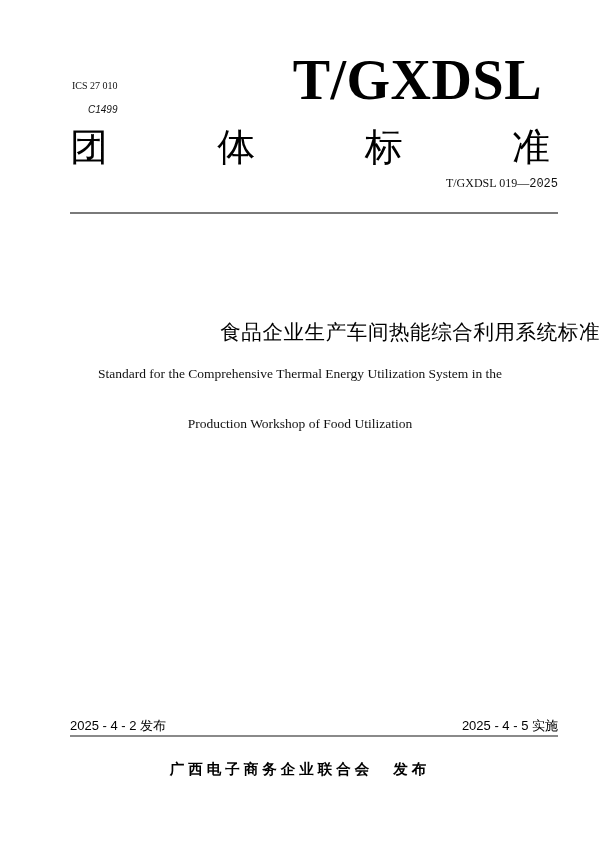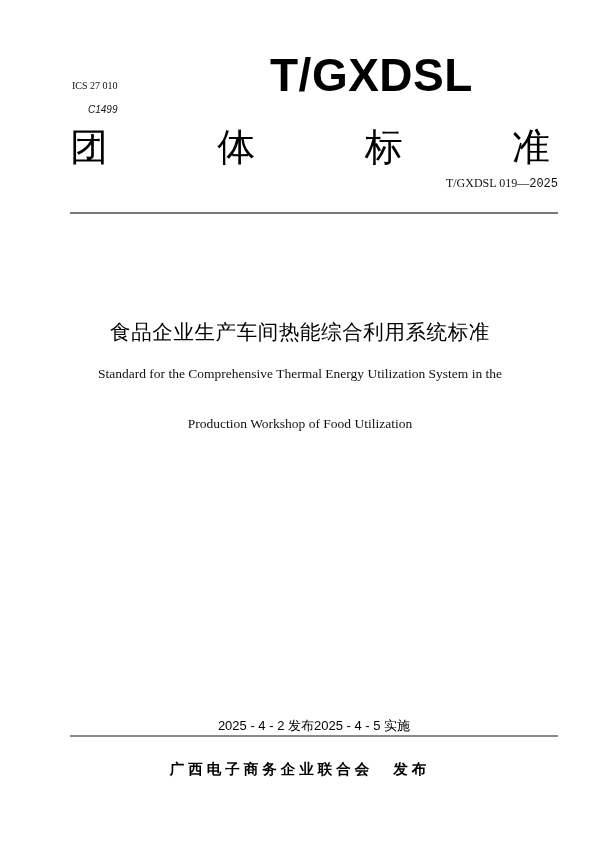--- a/index.html
+++ b/index.html
@@ -25,23 +25,24 @@
     .ccs {
       left: 88px; top: 104px;
       font-family: "Liberation Sans", sans-serif;
       font-size: 10px;
       color: #111;
       font-style: italic;
     }
     .brand {
       left: 270px; top: 52px;
       width: 272px;
-      font-family: Liberation Sans, sans-serif;
+      text-align: right;
+      font-family: Liberation Serif, serif;
       font-weight: bold;
-      font-size: 46px;
+      font-size: 56px;
       letter-spacing: 0.5px;
       line-height: 1;
     }
     .big-title {
       left: 70px; top: 124px;
       width: 480px;
       display: flex;
       justify-content: space-between;
       font-family: "DejaVu Sans", sans-serif;
       font-size: 38px;
@@ -55,40 +56,40 @@
     }
     .std-number .yr { font-family: Liberation Mono, monospace; }
     .rule-top {
       left: 70px; top: 212px;
       width: 488px; height: 2px;
       background: #7a7a7a;
     }
     .cn-title {
       left: 0; top: 318px;
       width: 600px;
-      text-align: center;
+      text-align: right;
       font-family: "DejaVu Sans", sans-serif;
       font-size: 20.5px;
       letter-spacing: 0.6px;
     }
     .en-title {
       left: 0;
       width: 600px;
       text-align: center;
       font-family: "Liberation Serif", serif;
       font-size: 13.5px;
       color: #111;
     }
     .en1 { top: 366px; }
     .en2 { top: 416px; }
     .date-row {
       left: 70px; top: 718px;
       width: 488px;
       display: flex;
-      justify-content: center;
+      justify-content: space-between;
       font-family: "Liberation Sans", sans-serif;
       font-size: 13px;
       line-height: 16px;
     }
     .rule-bottom {
       left: 70px; top: 735px;
       width: 488px; height: 2px;
       background: #8a8a8a;
     }
     .publisher {

